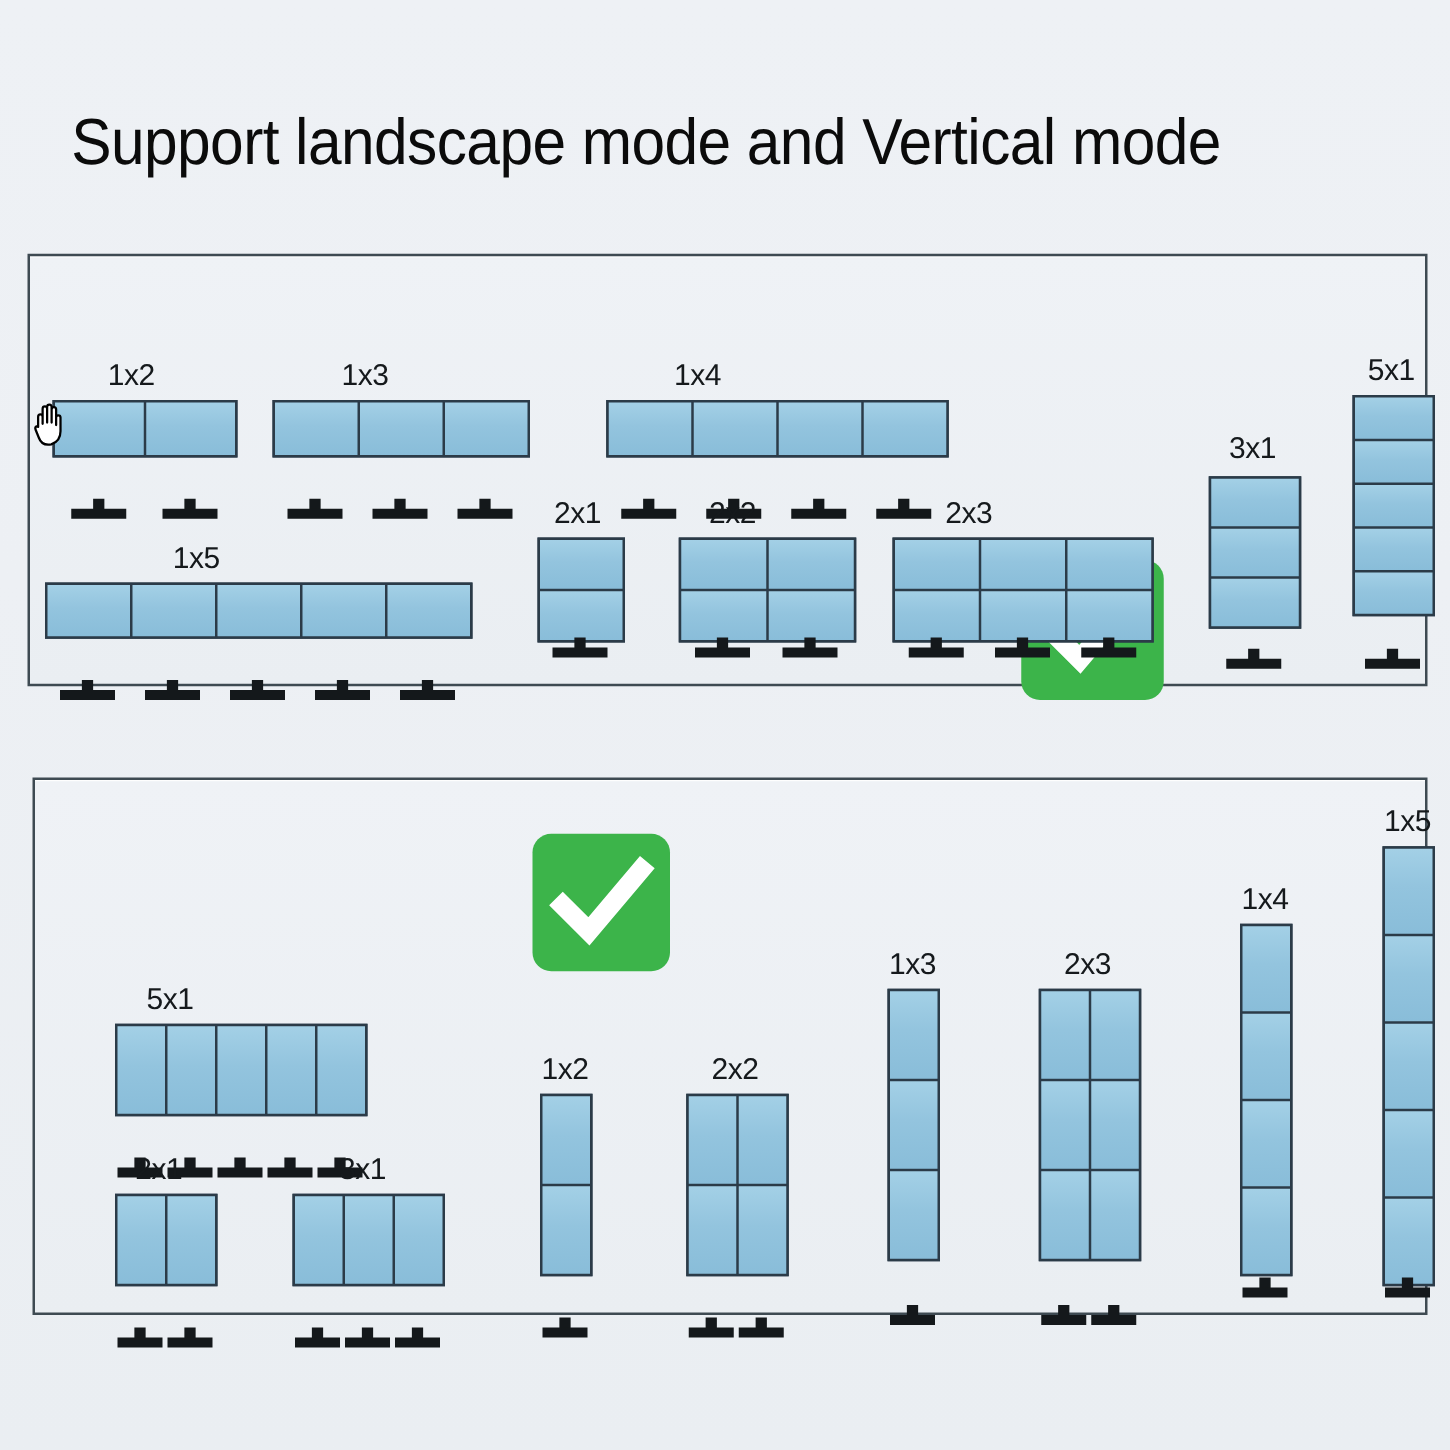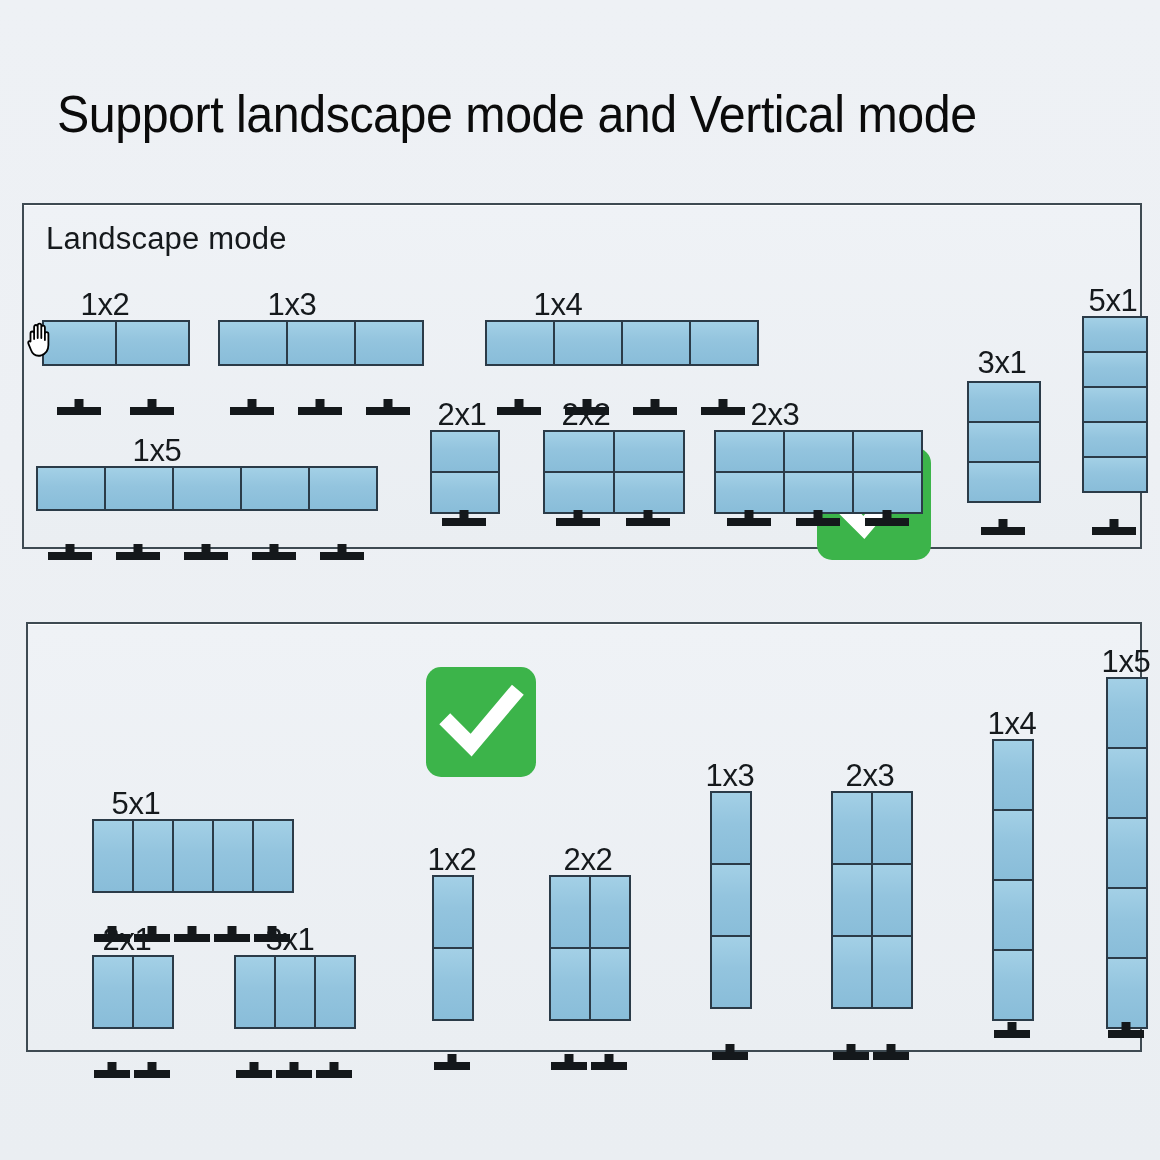--- a/index.html
+++ b/index.html
@@ -65,21 +65,21 @@
   .check-badge svg { display: block; width: 100%; height: 100%; }
   #check-landscape { left: 793px; top: 243px; width: 114px; height: 112px; }
   #check-vertical  { left: 424px; top: 665px; width: 110px; height: 110px; }
 
   
   .mon-group {
     position: absolute;
   }
   .mon-label {
     position: absolute;
-    font-size: 31px;
+    font-size: 24px;
     color: #15191c;
     white-space: nowrap;
     letter-spacing: -0.3px;
     transform: translateX(-50%);
   }
   .mon-grid {
     position: absolute;
     display: grid;
     border: 2px solid #2b3b48;
     background: #2b3b48;
@@ -123,21 +123,20 @@
   #hand-cursor svg { display: block; }
 </style>
 </head>
 <body>
 
 <div id="stage">
 
   <div class="page-title">Support landscape mode and Vertical mode</div>
 
   <div class="panel" id="panel-landscape">
-    <div class="panel-title">Landscape mode</div>
 
     <div class="check-badge" id="check-landscape">
       <svg viewBox="0 0 100 100" aria-hidden="true">
         <path d="M22 52 L41 71 L79 26" fill="none" stroke="#ffffff" stroke-width="14" stroke-linecap="square" stroke-linejoin="miter"></path>
       </svg>
     </div>
 
     <div class="mon-group" style="left:9px; top:82px;">
       <div class="mon-label" style="left:72px; top:0px;">1x2</div>
       <div class="mon-grid" style="left:9px; top:33px; grid-template-columns:repeat(2,71px); grid-template-rows:repeat(1,42px);">

